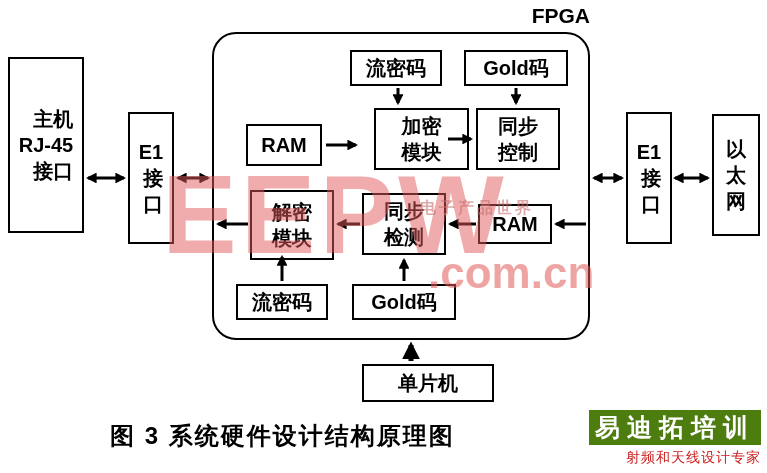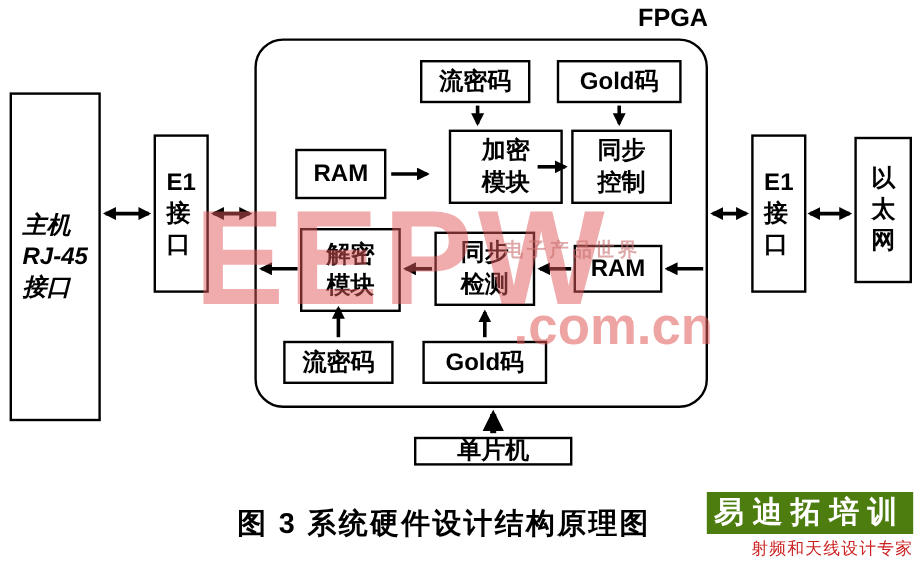--- a/index.html
+++ b/index.html
@@ -11,21 +11,21 @@
     overflow:hidden;
     color:#000;
   }
   .node {
     position:absolute;
     border:2px solid #000;
     background:#fff;
     display:flex;
     align-items:center;
     justify-content:center;
-    text-align:left;
+    text-align:right;
     font-weight:bold;
     font-size:20px;
     line-height:1.3;
     white-space:pre-line;
     z-index:2;
   }
   .fpga-frame {
     position:absolute;
     left:212px; top:32px; width:378px; height:308px;
     border:2px solid #000;
@@ -36,21 +36,20 @@
     position:absolute;
     left:212px; top:4px; width:378px;
     text-align:right;
     font-weight:bold;
     font-size:21px;
     z-index:2;
   }
   .caption {
     position:absolute;
     left:110px; top:420px; width:520px;
-    text-align:center;
     font-weight:bold;
     font-size:24px;
     letter-spacing:2px;
     z-index:2;
   }
   svg.arrows {
     position:absolute;
     left:0; top:0;
     z-index:3;
     pointer-events:none;
@@ -98,33 +97,33 @@
     letter-spacing:1px;
     z-index:11;
   }
 </style>
 </head>
 <body>
 
 <div class="fpga-frame"></div>
 <div class="fpga-label">FPGA</div>
 
-<div class="node" style="left:8px; top:77px; width:76px; height:274px;font-style:italic;">主机
+<div class="node" style="left:8px; top:57px; width:76px; height:176px;">主机
 RJ-45
 接口</div>
 <div class="node" style="left:128px; top:112px; width:46px; height:132px;">E1
 接
 口</div>
 <div class="node" style="left:626px; top:112px; width:46px; height:132px;">E1
 接
 口</div>
 <div class="node" style="left:712px; top:114px; width:48px; height:122px;">以
 太
 网</div>
-<div class="node" style="left:345px; top:364px; width:132px; height:24px;">单片机</div>
+<div class="node" style="left:362px; top:364px; width:132px; height:38px;">单片机</div>
 
 <div class="node" style="left:350px; top:50px; width:92px; height:36px;">流密码</div>
 <div class="node" style="left:464px; top:50px; width:104px; height:36px;">Gold码</div>
 <div class="node" style="left:246px; top:124px; width:76px; height:42px;">RAM</div>
 <div class="node" style="left:374px; top:108px; width:95px; height:62px;">加密
 模块</div>
 <div class="node" style="left:476px; top:108px; width:84px; height:62px;">同步
 控制</div>
 <div class="node" style="left:250px; top:190px; width:84px; height:70px;">解密
 模块</div>

